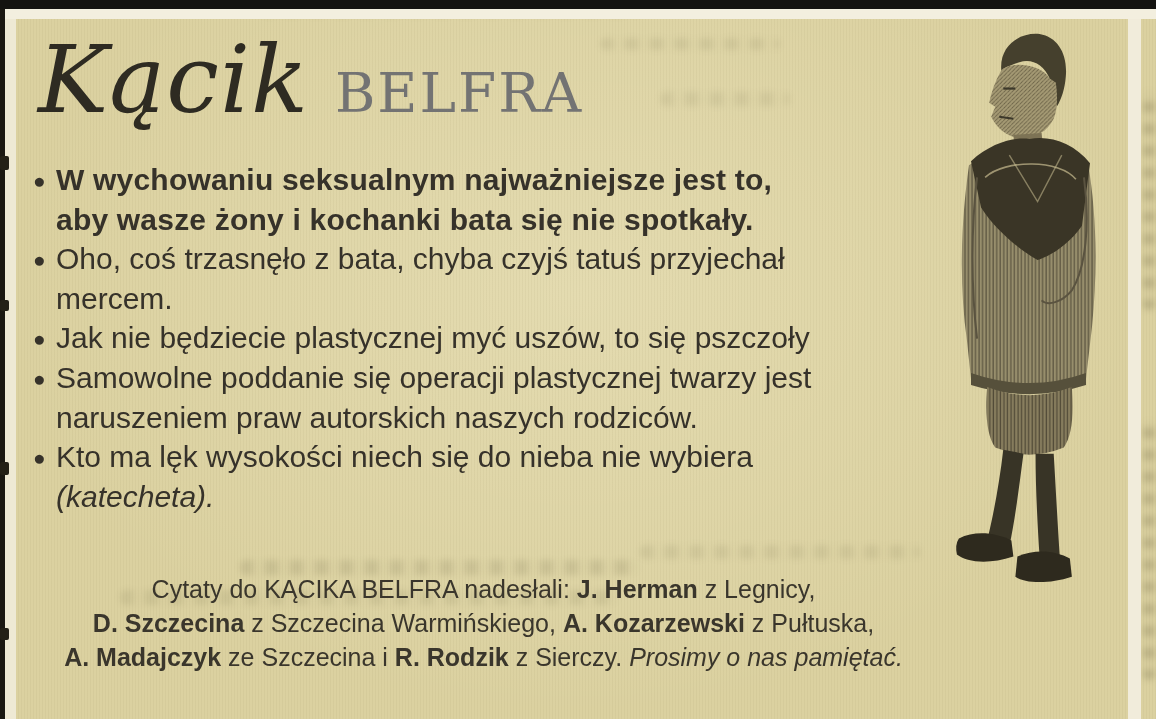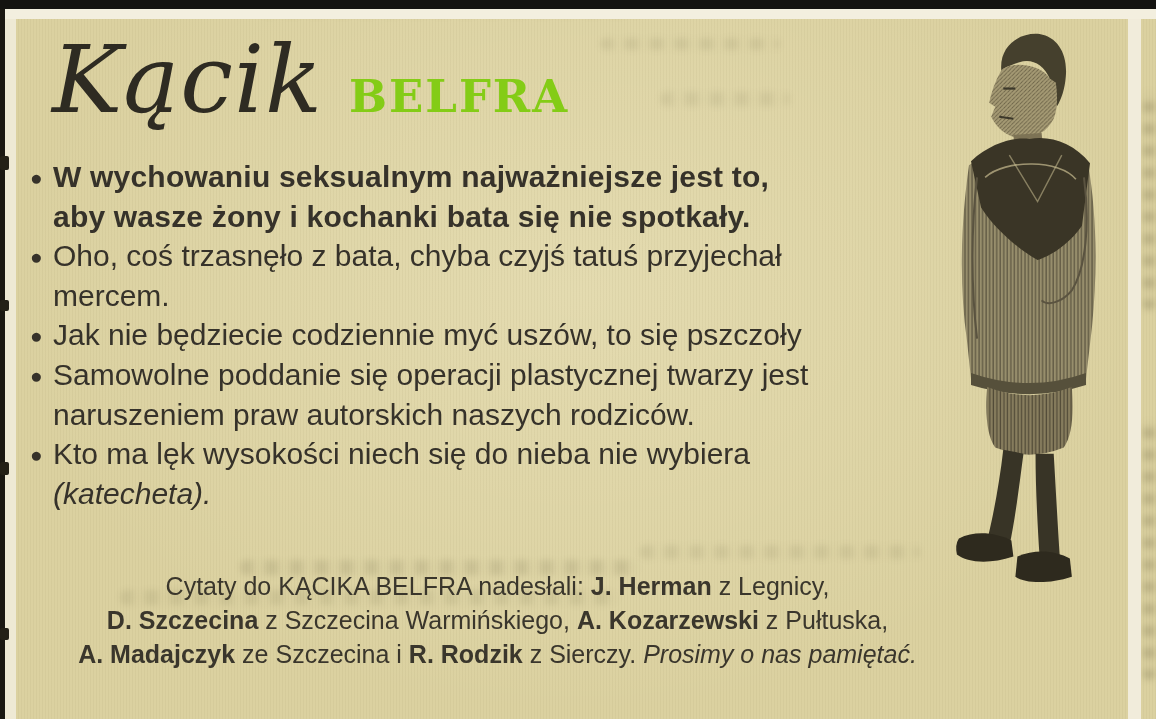--- a/index.html
+++ b/index.html
@@ -36,34 +36,34 @@
   }
   .sm1{left:260px;top:2px;width:380px;height:13px;}
   .sm2{left:600px;top:38px;width:180px;height:12px;opacity:.55;}
   .sm3{left:660px;top:92px;width:130px;height:14px;opacity:.5;}
   .sm4{left:240px;top:560px;width:400px;height:15px;opacity:.75;}
   .sm5{left:120px;top:590px;width:500px;height:15px;opacity:.6;}
   .sm6{left:640px;top:545px;width:280px;height:14px;opacity:.55;}
   .sm7{left:1143px;top:90px;width:12px;height:220px;background:repeating-linear-gradient(0deg, rgba(96,90,56,.25) 0 10px, rgba(96,90,56,.04) 10px 22px);}
   .sm8{left:1143px;top:420px;width:12px;height:260px;background:repeating-linear-gradient(0deg, rgba(96,90,56,.25) 0 10px, rgba(96,90,56,.04) 10px 22px);}
 
-  .content{position:absolute;left:30px;top:30px;width:935px;color:#36322a;}
+  .content{position:absolute;left:16px;top:30px;width:935px;color:#36322a;}
   h1{
     margin:0 0 10px 22px;display:flex;align-items:baseline;gap:26px;
     line-height:100px;
   }
   .t-italic{
     font-family:"DejaVu Serif",serif;font-style:italic;font-weight:400;
     font-size:94px;color:#2e2b22;letter-spacing:1px;
   }
   .t-accent{
-    font-family:"DejaVu Serif",serif;font-weight:700;
-    font-size:45px;color:#84cc16;letter-spacing:2px;
+    font-family:"DejaVu Serif",serif;font-weight:400;
+    font-size:55px;color:#737373;letter-spacing:2px;
   }
-  ul.quotes{list-style:none;margin:0;padding:0;font-size:30px;line-height:39px;}
+  ul.quotes{list-style:none;margin:17px;padding:0;font-size:30px;line-height:39px;}
   ul.quotes .line{display:block;white-space:nowrap;}
   ul.quotes .l2{padding-left:23px;}
   .bullet{display:inline-block;width:23px;font-size:21px;vertical-align:2px;}
   li.q-bold{font-weight:700;letter-spacing:.2px;}
   .q-italic{font-style:italic;}
   .credits{
     margin-top:56px;font-size:25px;line-height:34px;text-align:center;color:#3a362c;
   }
   .credits b{font-weight:700;}
   .credits i{}
@@ -104,21 +104,21 @@
     <ul class="quotes">
       <li class="quote q-bold">
         <span class="line l1"><span class="bullet">●</span><span>W wychowaniu seksualnym najważniejsze jest to,</span></span>
         <span class="line l2">aby wasze żony i kochanki bata się nie spotkały.</span>
       </li>
       <li class="quote">
         <span class="line l1"><span class="bullet">●</span><span>Oho, coś trzasnęło z bata, chyba czyjś tatuś przyjechał</span></span>
         <span class="line l2">mercem.</span>
       </li>
       <li class="quote">
-        <span class="line l1"><span class="bullet">●</span><span>Jak nie będziecie codziennie myć uszów, to się pszczoły</span></span>
+        <span class="line l1"><span class="bullet">●</span><span>Jak nie będziecie plastycznej myć uszów, to się pszczoły</span></span>
       </li>
       <li class="quote">
         <span class="line l1"><span class="bullet">●</span><span>Samowolne poddanie się operacji plastycznej twarzy jest</span></span>
         <span class="line l2">naruszeniem praw autorskich naszych rodziców.</span>
       </li>
       <li class="quote">
         <span class="line l1"><span class="bullet">●</span><span>Kto ma lęk wysokości niech się do nieba nie wybiera</span></span>
         <span class="line l2 q-italic">(katecheta).</span>
       </li>
     </ul>

